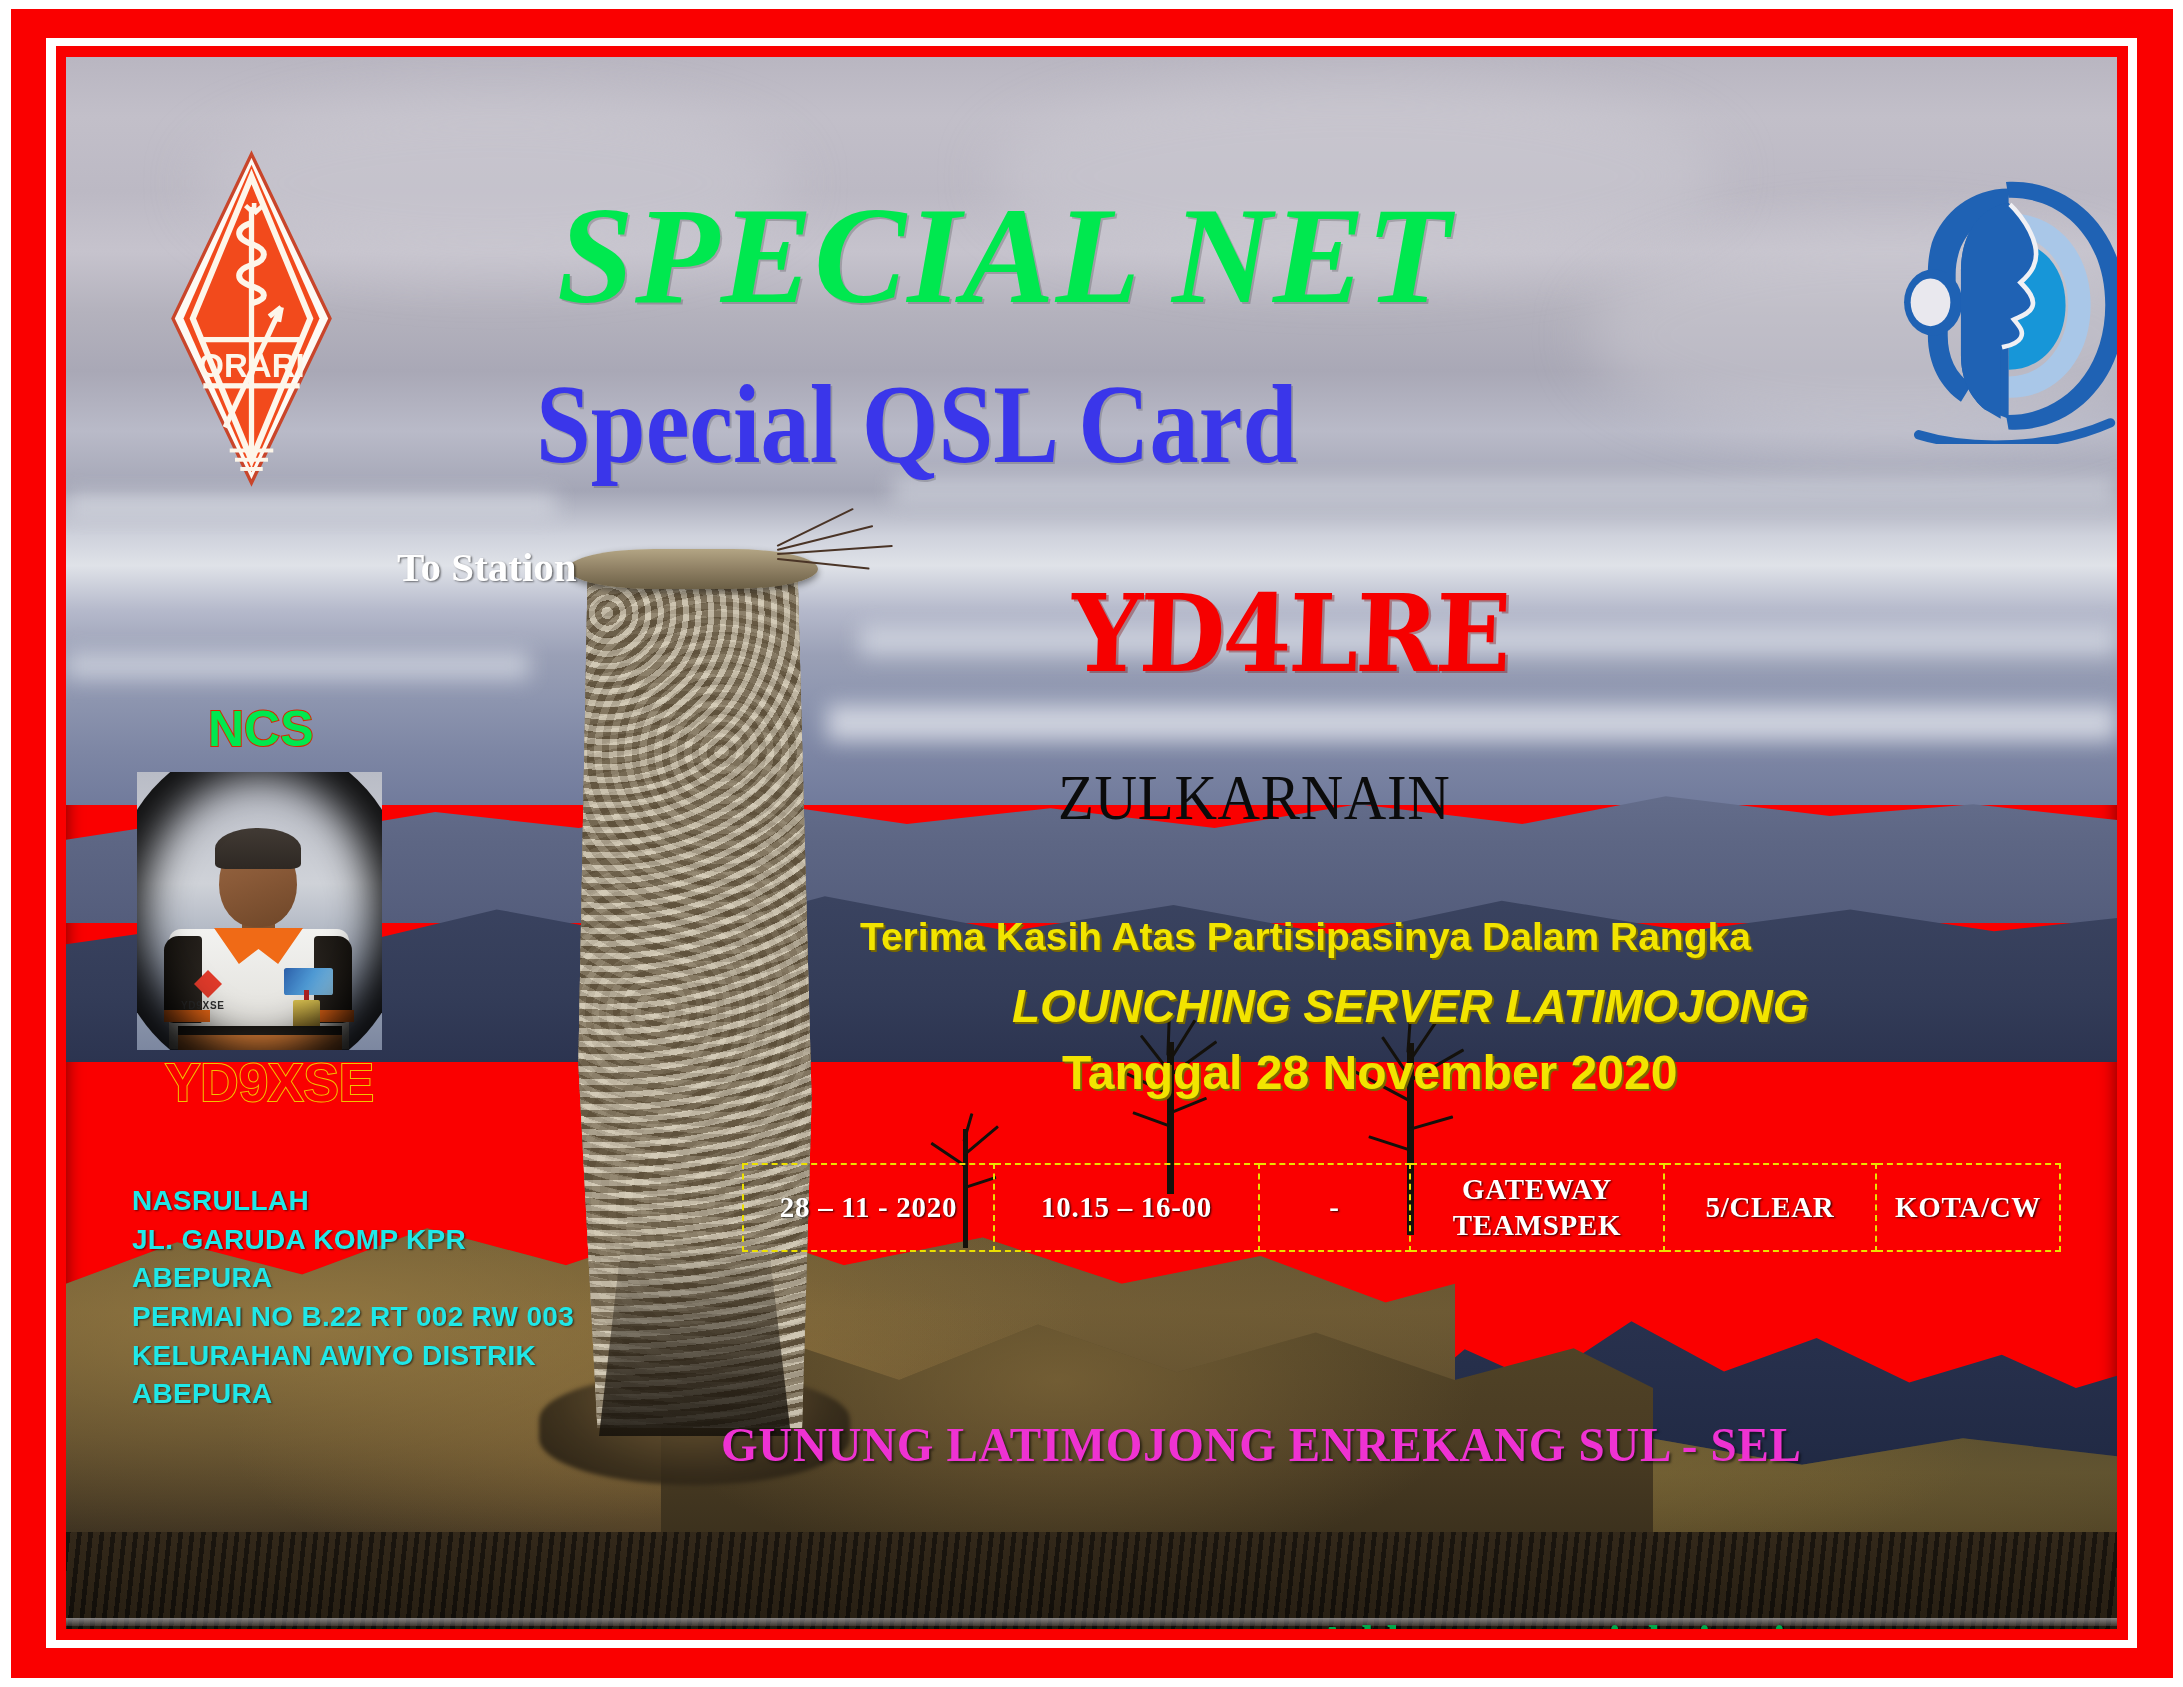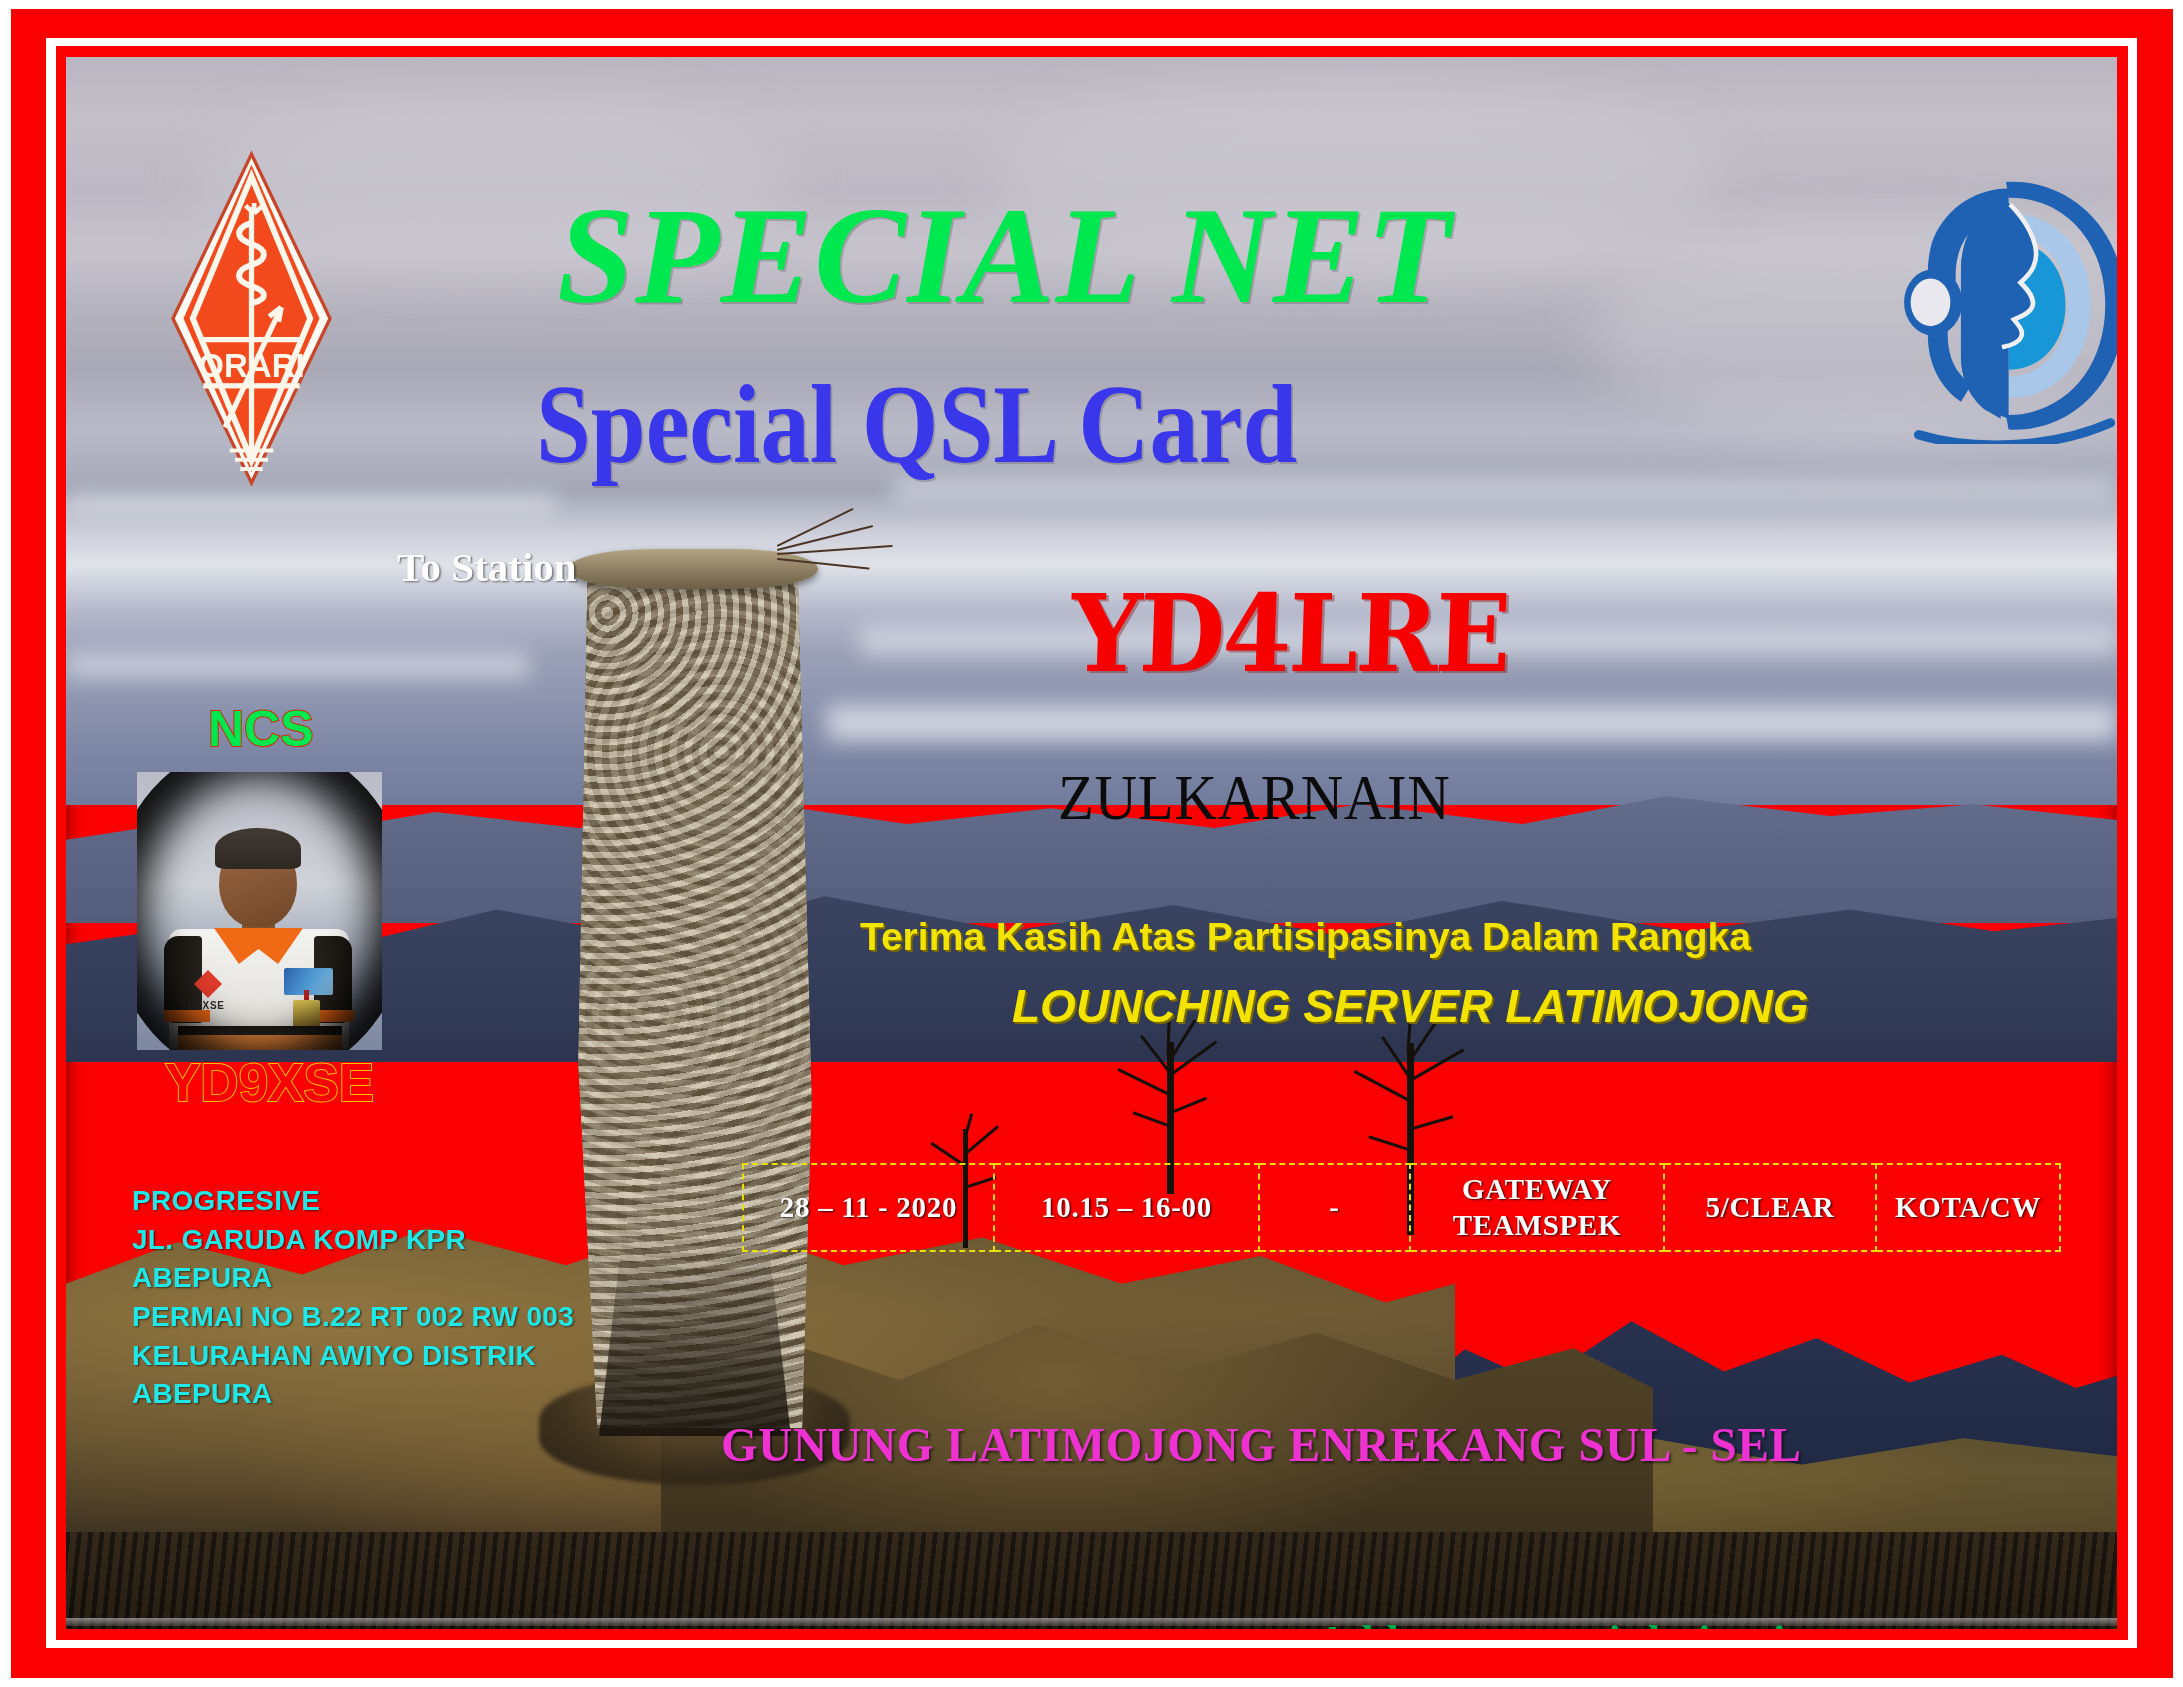--- a/index.html
+++ b/index.html
@@ -298,20 +298,21 @@
 
     <div class="t title-net">SPECIAL NET</div>
     <div class="t title-qsl">Special QSL Card</div>
 
     <div class="t to-station">To Station</div>
     <div class="t callsign">YD4LRE</div>
     <div class="t opname">ZULKARNAIN</div>
 
     <div class="t thanks">Terima Kasih Atas Partisipasinya Dalam Rangka</div>
     <div class="t launch">LOUNCHING SERVER LATIMOJONG</div>
+    <div class="t tanggal">Tanggal  28  November  2020</div>
 
     <div class="t ncs">NCS</div>
 
     <div class="op-photo">
       <div class="op-photo-inner">
         <div class="ph-bg"></div>
         <div class="ph-torso"></div>
         <div class="ph-shoulderL"></div>
         <div class="ph-shoulderR"></div>
         <div class="ph-stripeL"></div>
@@ -327,21 +328,21 @@
         <div class="ph-belt"></div>
         <div class="ph-sash"></div>
         <div class="ph-callsign-txt">YD9XSE</div>
         <div class="ph-vig"></div>
       </div>
     </div>
 
     <div class="t yd9xse">YD9XSE</div>
 
     <div class="addr">
-      <div>PROGRESIVE</div>
+      <div>NASRULLAH</div>
       <div>JL. GARUDA KOMP KPR</div>
       <div>ABEPURA</div>
       <div>PERMAI NO B.22 RT 002 RW 003</div>
       <div>KELURAHAN AWIYO DISTRIK</div>
       <div>ABEPURA</div>
     </div>
 
     <table class="qtable">
       <colgroup>
         <col class="col-date">

